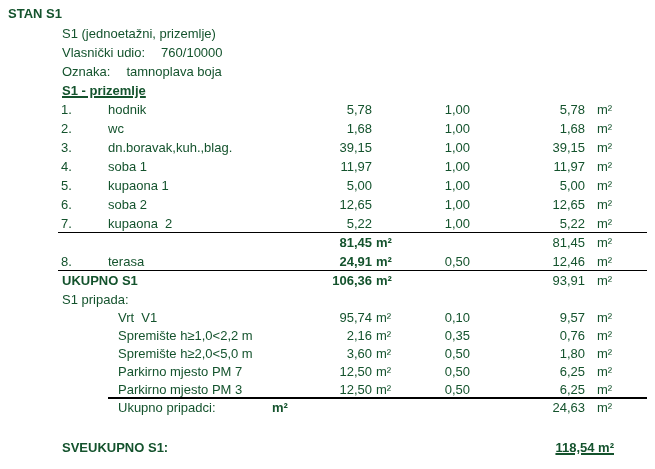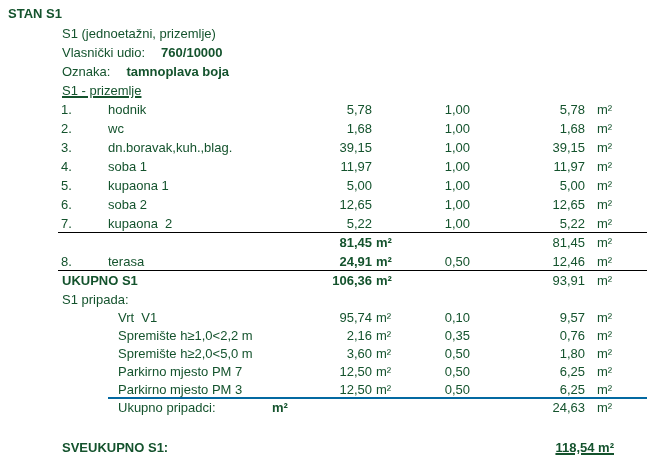--- a/index.html
+++ b/index.html
@@ -10,42 +10,42 @@
     font-family:"Liberation Sans", sans-serif;
     font-size:13px;
     color:#14532d;
     padding:7px 8px 0 8px;
     overflow:hidden;
     position:relative;
   }
   .doc-title { font-weight:700; line-height:14px; margin-bottom:3px; }
   .header-block { margin-left:54px; line-height:19px; }
   .lbl { margin-right:16px; }
-  .bold { font-weight:700; }
+  .bold { font-weight:400; }
   .section-heading {
-    font-weight:400;
+    font-weight:700;
     text-decoration:underline;
     text-decoration-thickness:1.5px;
   }
   .table { margin-left:50px; width:589px; }
   .row { display:flex; height:19px; line-height:19px; align-items:stretch; }
   .row-p { height:18px; line-height:18px; }
   .c { display:block; }
   .c-num   { width:50px;  padding-left:3px; }
   .c-name  { width:160px; white-space:pre; }
   .c-label { width:210px; padding-left:4px; white-space:pre; }
   .c-v1    { width:130px; display:flex; }
   .v1-val  { flex:1; text-align:right; }
   .v1-suf  { width:26px; padding-left:4px; }
   .c-coef  { width:72px;  text-align:right; }
   .c-v2    { width:115px; text-align:right; }
   .c-unit  { width:62px;  padding-left:12px; }
   .row-p .c-name { padding-left:10px; }
   .ul-row  { border-bottom:1.5px solid #000; }
-  .ul-part > .c { border-bottom:2px solid #0369a1; }
+  .ul-part > .c { border-bottom:2px solid #000000; }
   .ul-part > .c-num { border-bottom:none; }
   .r-sub .v1-val, .r-sub .v1-suf,
   .r-terasa .v1-val, .r-terasa .v1-suf,
   .r-total .c-label, .r-total .v1-val, .r-total .v1-suf,
   .r-ptotal .v1-suf { font-weight:700; }
   .footer-row {
     margin-left:50px; width:589px; margin-top:21px;
     display:flex; height:19px; line-height:19px;
   }
   .footer-label { font-weight:700; padding-left:4px; }

